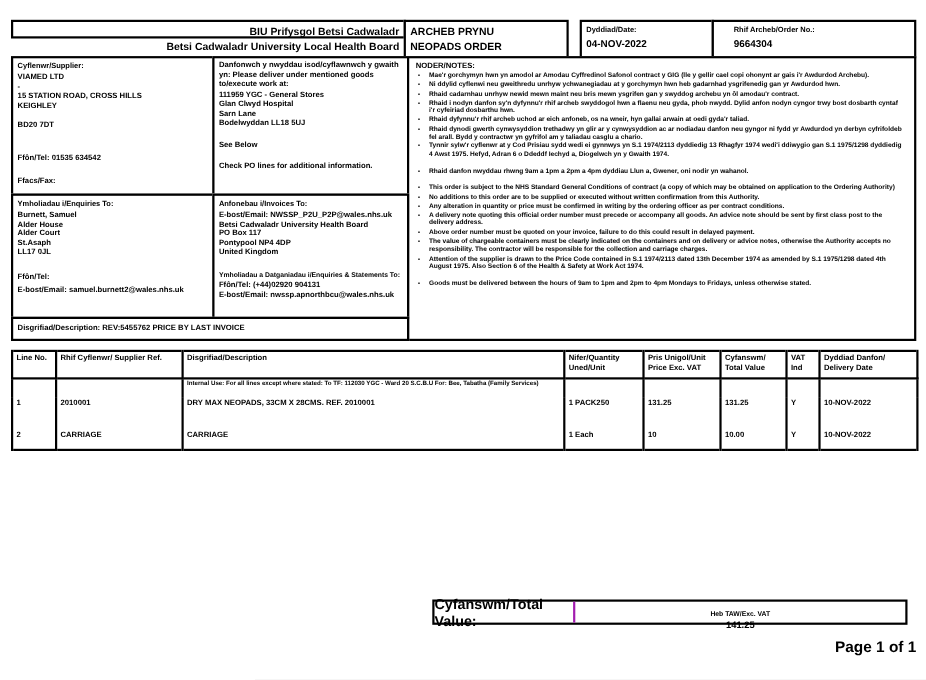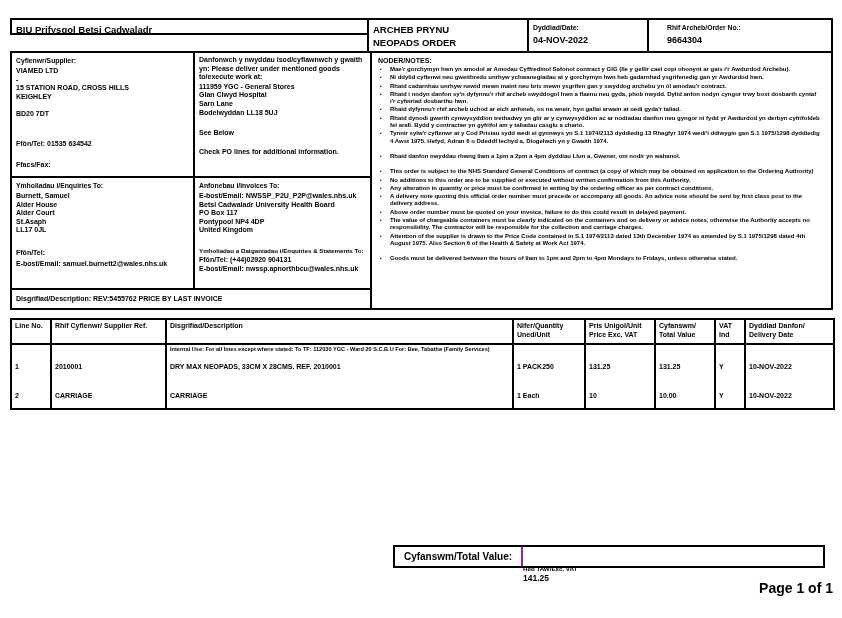--- a/index.html
+++ b/index.html
@@ -2,22 +2,22 @@
 <html><head>
 <meta charset="utf-8">
 <style>
   * { margin:0; padding:0; box-sizing:border-box; }
   html,body { background:#e8e8e8; }
   body { font-family:"Liberation Sans", sans-serif; color:#000; }
   .page { position:relative; width:842px; height:618px; background:#fff; font-weight:bold; overflow:hidden; }
   .box { position:absolute; border:2px solid #000; background:#fff; padding:3px 4px; }
 
   
-  .org-box   { left:10px;  top:18px; width:359px; height:17px; }
-  .title-box { left:367px; top:18px; width:162px; height:35px; }
+  .org-box   { left:10px;  top:18px; width:359px; height:17px;text-align:right; }
+  .title-box { left:367px; top:18px; width:150px; height:35px; }
   .date-box  { left:527px; top:18px; width:122px; height:35px; }
   .order-box { left:647px; top:18px; width:186px; height:35px;padding-left:18px; }
   .org-line  { font-size:9.5px; line-height:13px; }
   .doc-title { font-size:9.5px; line-height:13px; }
   .lbl       { font-size:6.8px; line-height:9px; }
   .big-val   { font-size:9px; line-height:12px; margin-top:2px; }
 
   
   .supplier-box { left:10px;  top:51px;  width:185px; height:127px; }
   .deliver-box  { left:193px; top:51px;  width:179px; height:127px; }
@@ -56,34 +56,35 @@
                  padding:2px 3px; text-align:left; vertical-align:top; font-weight:bold; font-size:7px; line-height:8.6px; }
   .items-table thead tr { height:25px; }
   .items-table thead th { border-bottom:2px solid #000; }
   .items-table tbody tr.internal-row { height:17px; }
   .items-table tbody tr.internal-row td { font-size:5.6px; line-height:6.8px; padding-top:1px; }
   .items-table tbody tr.item-row-1 { height:29px; }
   .items-table tbody tr.item-row-2 { height:19px; }
 
   
   .total-box { left:393px; top:545px; width:432px; height:23px; padding:0; display:flex; }
-  .total-label-cell { flex:0 0 128px; border-right:2px solid #a21caf; display:flex; align-items:center; justify-content:center; font-size:10px; }
-  .total-value-cell { flex:1; padding-top:18px; }
+  .total-label-cell { flex:0 0 128px; border-right:2px solid #a21caf; display:flex; align-items:center; justify-content:center; font-size:13px; }
+  .total-value-cell { flex:1; text-align:center; padding-top:8px; }
   .vat-note { font-size:6.2px; line-height:8px; }
   .total-value { font-size:8.5px; line-height:10px; }
 
   .page-footer { position:absolute; right:9px; top:580px; font-size:14px; }
 </style>
 </head>
 <body>
 
 <div class="page">
 
   <div class="box org-box">
     <div class="org-line">BIU Prifysgol Betsi Cadwaladr</div>
+    <div class="org-line">Betsi Cadwaladr University Local Health Board</div>
   </div>
   <div class="box title-box">
     <div class="doc-title">ARCHEB PRYNU</div>
     <div class="doc-title">NEOPADS ORDER</div>
   </div>
   <div class="box date-box">
     <div class="lbl">Dyddiad/Date:</div>
     <div class="big-val">04-NOV-2022</div>
   </div>
   <div class="box order-box">

